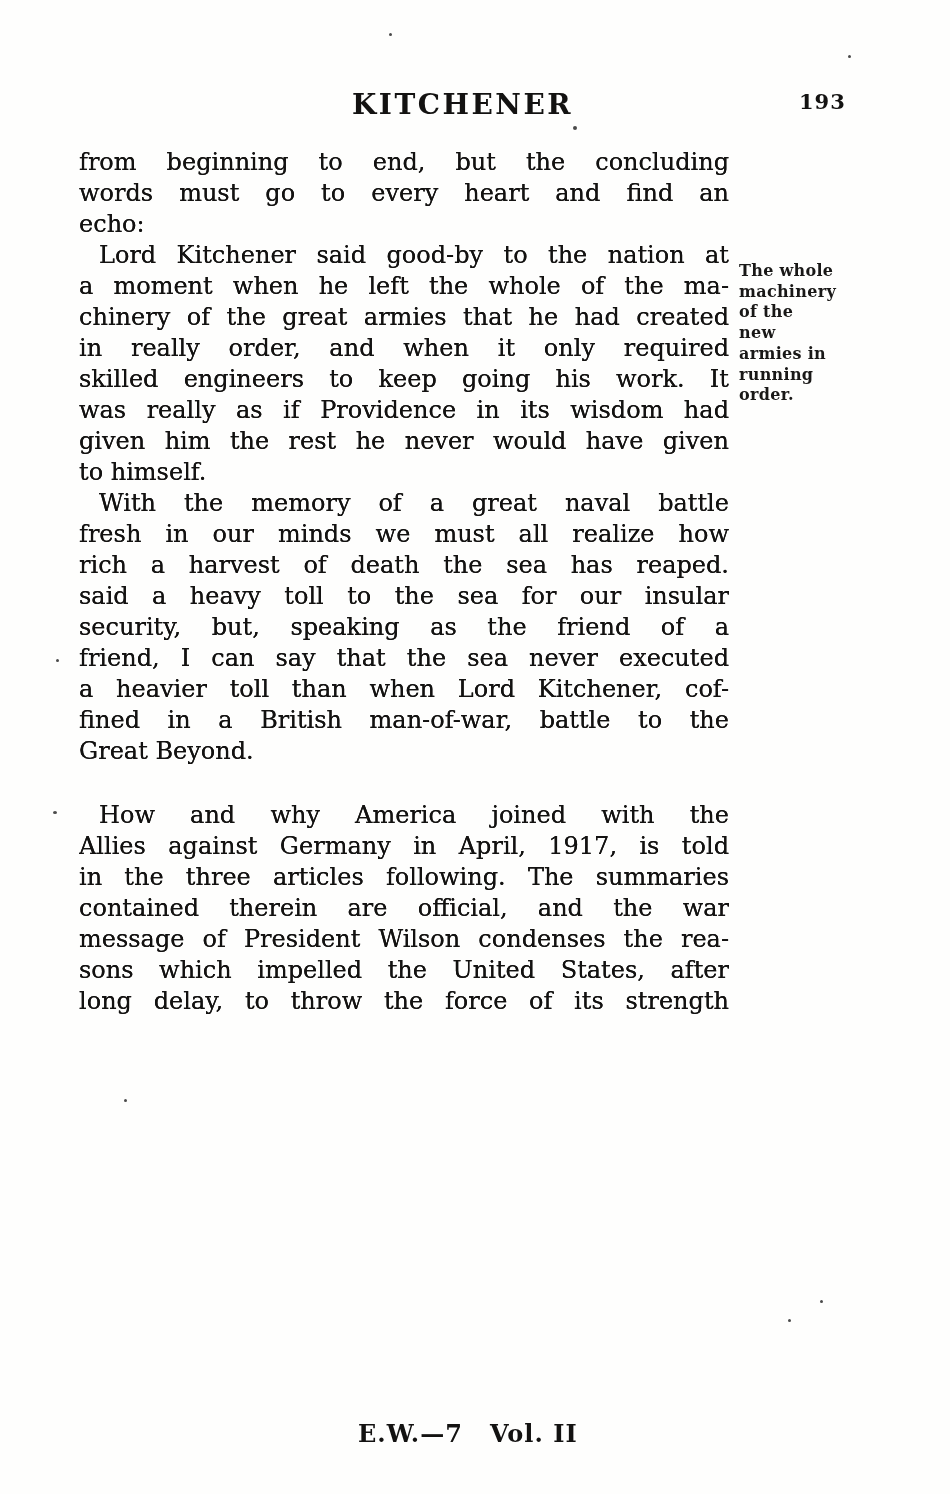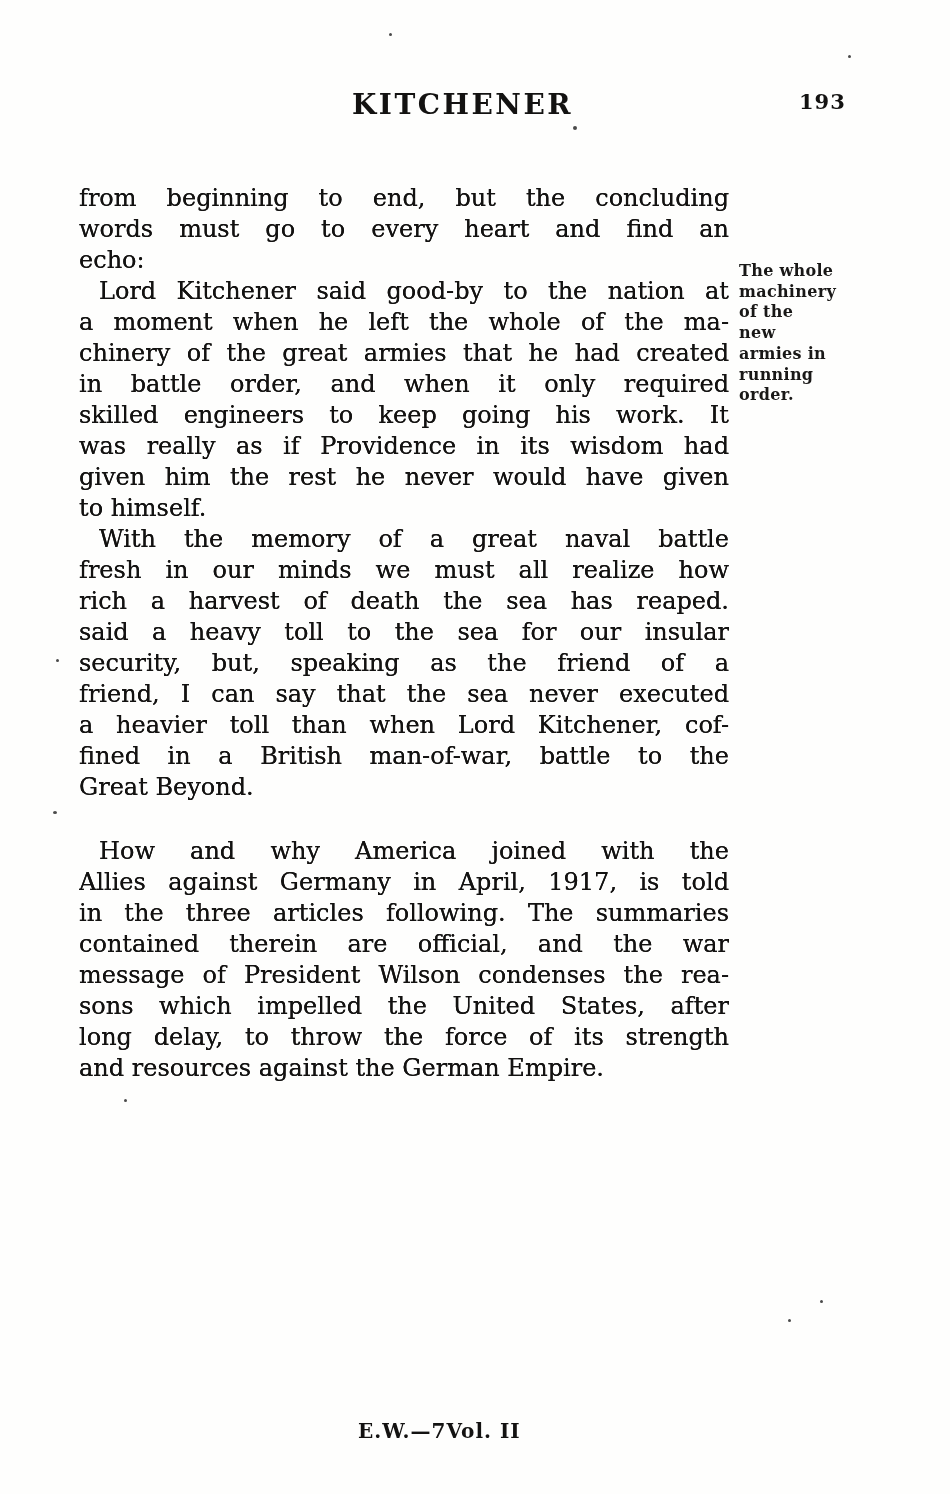--- a/index.html
+++ b/index.html
@@ -34,21 +34,20 @@
     letter-spacing: 1px;
   }
   .body-text {
     position: absolute;
     left: 79px;
     top: 147px;
     width: 650px;
     font-size: 24px;
     line-height: 31px;
     text-shadow: 0 0 0.4px currentColor;
-    margin-top: 36px;
   }
   .para { margin: 0; }
   .para.section-break { margin-top: 33px; }
   .line {
     height: 31px;
     text-align: justify;
     text-align-last: justify;
     overflow: hidden;
     white-space: normal;
   }
@@ -66,21 +65,22 @@
     font-weight: bold;
     line-height: 20.7px;
     letter-spacing: 0.3px;
     color: #191817;
   }
   .footer {
     position: absolute;
     left: 358px;
     top: 1419px;
     display: flex;
-    font-size: 20px;
+    gap: 27px;
+    font-size: 24px;
     font-weight: bold;
     letter-spacing: 1px;
     white-space: nowrap;
   }
   .speck {
     position: absolute;
     background: #2a2a2a;
     border-radius: 50%;
     opacity: 0.85;
   }
@@ -97,21 +97,21 @@
   <div class="body-text">
       <div class="para">
         <div class="line">from beginning to end, but the concluding</div>
         <div class="line">words must go to every heart and find an</div>
         <div class="line no-just">echo:</div>
       </div>
       <div class="para">
         <div class="line indent">Lord Kitchener said good-by to the nation at</div>
         <div class="line">a moment when he left the whole of the ma-</div>
         <div class="line">chinery of the great armies that he had created</div>
-        <div class="line">in battle order, and when it only required</div>
+        <div class="line">in really order, and when it only required</div>
         <div class="line">skilled engineers to keep going his work.  It</div>
         <div class="line">was really as if Providence in its wisdom had</div>
         <div class="line">given him the rest he never would have given</div>
         <div class="line no-just">to himself.</div>
       </div>
       <div class="para">
         <div class="line indent">With the memory of a great naval battle</div>
         <div class="line">fresh in our minds we must all realize how</div>
         <div class="line">rich a harvest of death the sea has reaped.</div>
         <div class="line">said a heavy toll to the sea for our insular</div>
@@ -122,21 +122,20 @@
         <div class="line no-just">Great Beyond.</div>
       </div>
       <div class="para section-break">
         <div class="line indent">How and why America joined with the</div>
         <div class="line">Allies against Germany in April, 1917, is told</div>
         <div class="line">in the three articles following. The summaries</div>
         <div class="line">contained therein are official, and the war</div>
         <div class="line">message of President Wilson condenses the rea-</div>
         <div class="line">sons which impelled the United States, after</div>
         <div class="line">long delay, to throw the force of its strength</div>
-        <div class="line no-just">and resources against the German Empire.</div>
       </div>
     </div>
 
   <div class="margin-note">
       <div>The whole</div>
       <div>machinery</div>
       <div>of the</div>
       <div>new</div>
       <div>armies in</div>
       <div>running</div>

